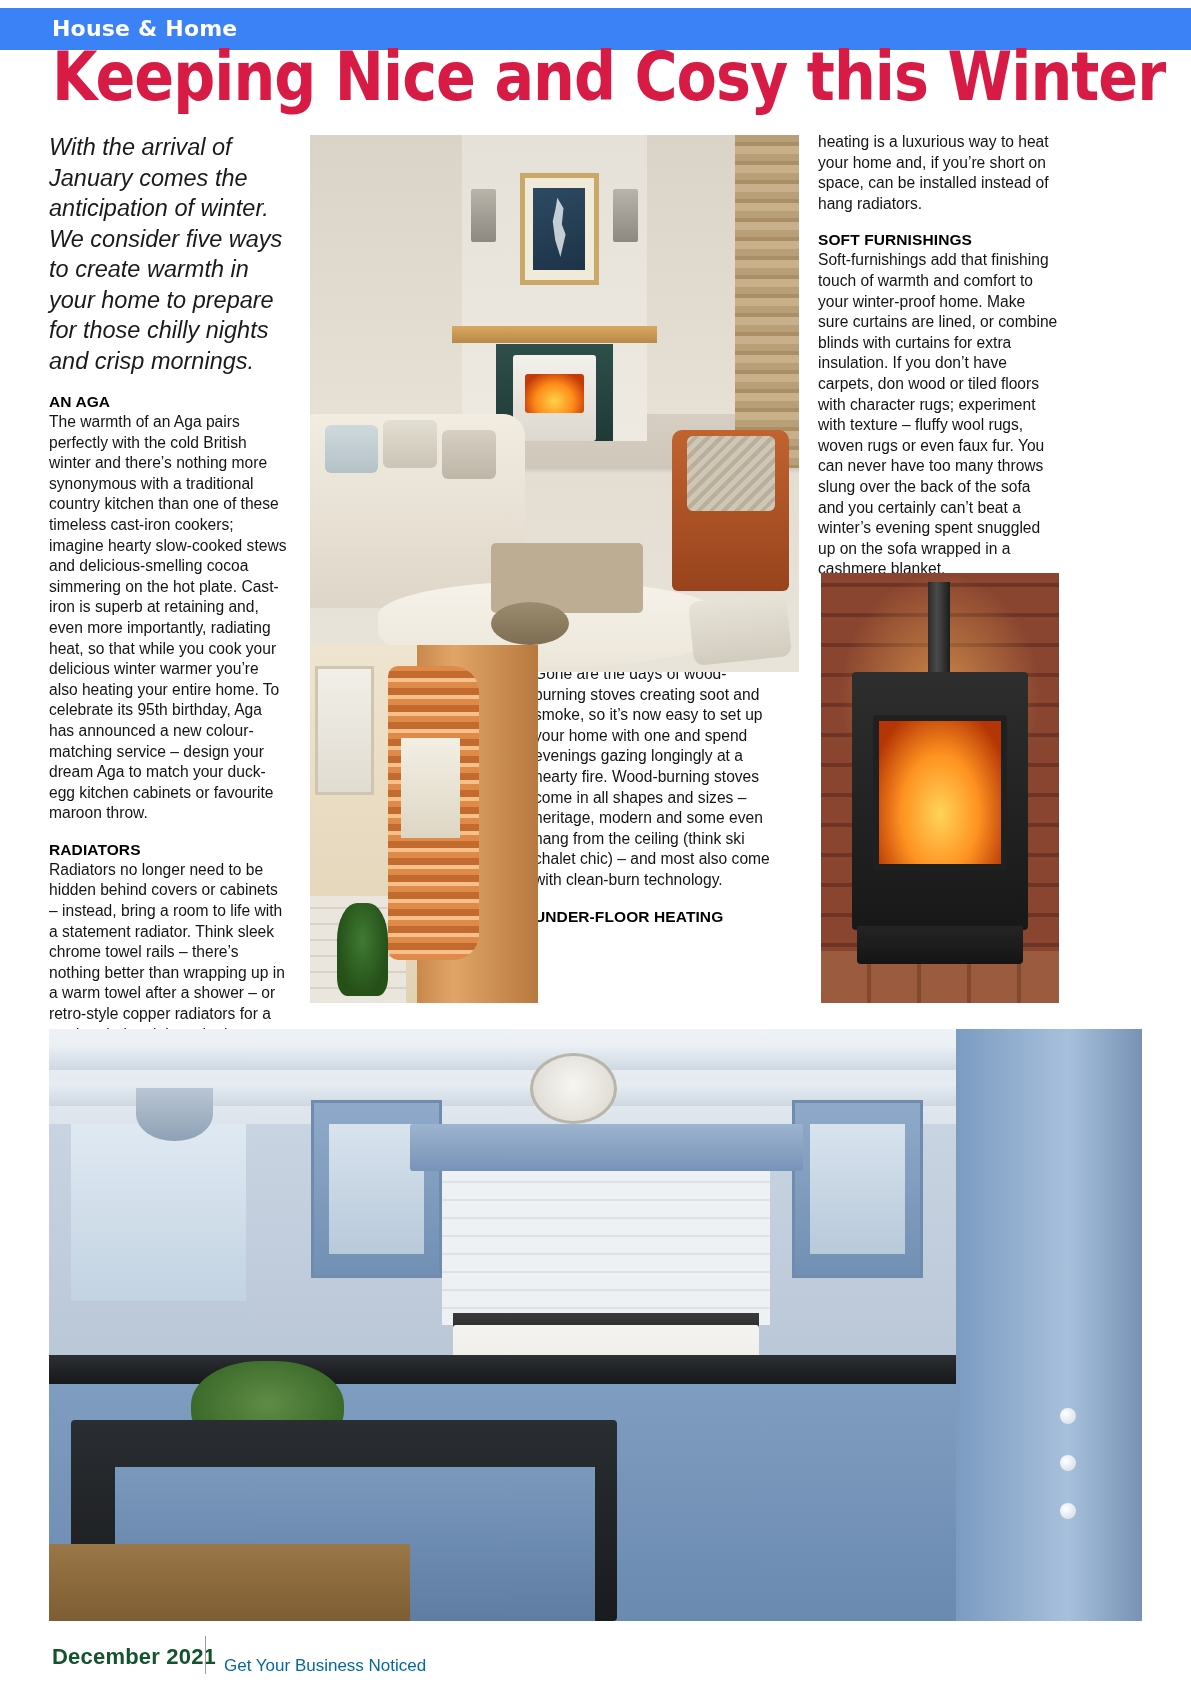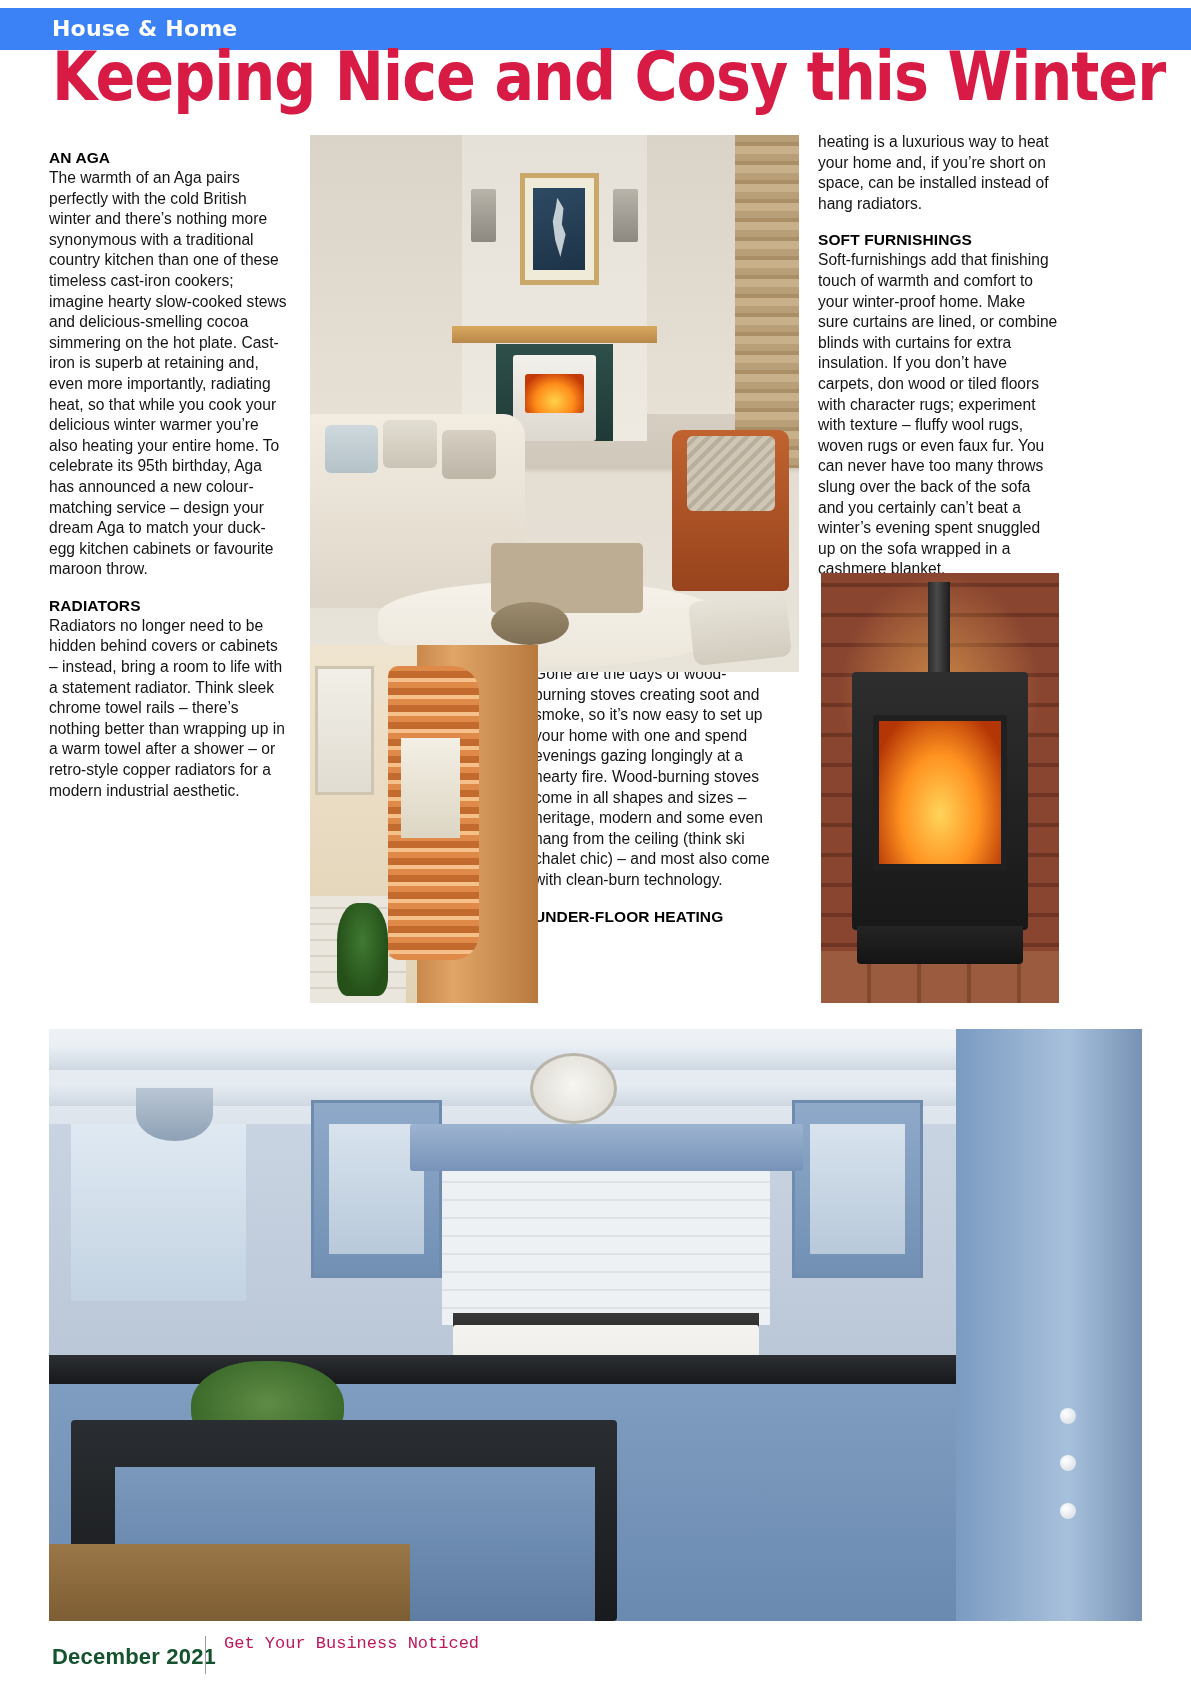--- a/index.html
+++ b/index.html
@@ -199,36 +199,37 @@
 
   
   .footer { position:absolute; left:0; bottom:0; width:1191px; height:56px; background:#fff; }
   .footer-date {
     position:absolute; left:52px; top:16px;
     font-size:22px; font-weight:bold; color:#14532d;
     font-family:"Liberation Sans", sans-serif; letter-spacing:0.2px;
   }
   .footer-div { position:absolute; left:205px; top:8px; width:1px; height:38px; background:#9a9a9a; }
   .footer-tag {
-    position:absolute; left:224px; top:6px;
-    font-size:17px; color:#be185d; font-weight:normal;
-    font-family:Liberation Mono, monospace;
+    position:absolute; left:224px; top:28px;
+    font-size:17px; color:#0369a1; font-weight:normal;
+    font-family:Liberation Sans, sans-serif;
   }
 </style>
 </head>
 <body>
 
 <div class="page">
 
   <div class="banner">
     <div class="banner-label">House &amp; Home</div>
   </div>
   <div class="headline">Keeping Nice and Cosy this Winter</div>
 
   <div class="col" style="left:49px; top:132px; width:240px;">
+    <div class="standfirst">With the arrival of January comes the anticipation of winter. We consider five ways to create warmth in your home to prepare for those chilly nights and crisp mornings.</div>
     <div class="gap"></div>
     <div class="sec-head">AN AGA</div>
     <div class="body-text">The warmth of an Aga pairs perfectly with the cold British winter and there’s nothing more synonymous with a traditional country kitchen than one of these timeless cast-iron cookers; imagine hearty slow-cooked stews and delicious-smelling cocoa simmering on the hot plate. Cast-iron is superb at retaining and, even more importantly, radiating heat, so that while you cook your delicious winter warmer you’re also heating your entire home. To celebrate its 95th birthday, Aga has announced a new colour-matching service – design your dream Aga to match your duck-egg kitchen cabinets or favourite maroon throw.</div>
     <div class="gap"></div>
     <div class="sec-head">RADIATORS</div>
     <div class="body-text">Radiators no longer need to be hidden behind covers or cabinets – instead, bring a room to life with a statement radiator. Think sleek chrome towel rails – there’s nothing better than wrapping up in a warm towel after a shower – or retro-style copper radiators for a modern industrial aesthetic.</div>
   </div>
 
   <div class="col" style="left:534px; top:645px; width:240px;">
     <div class="sec-head">A WOOD-BURNING STOVE</div>

